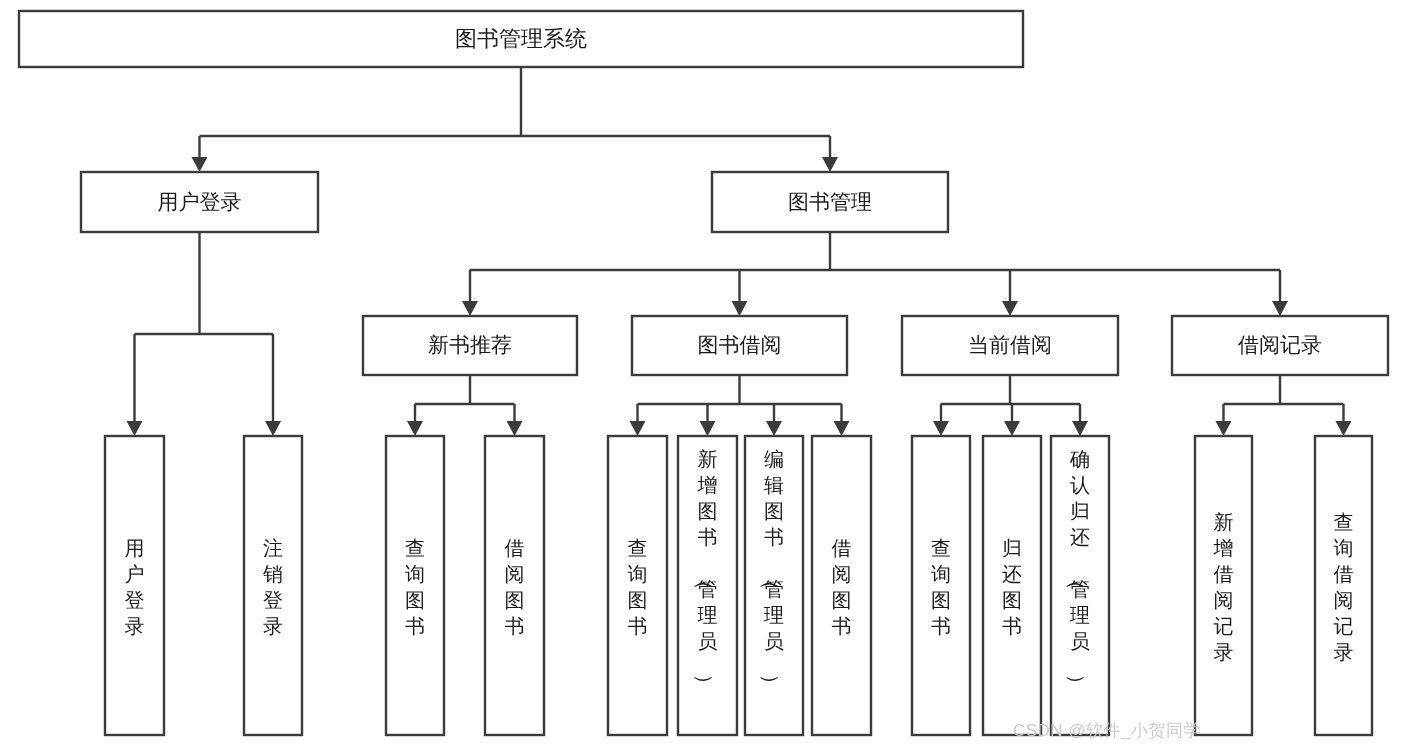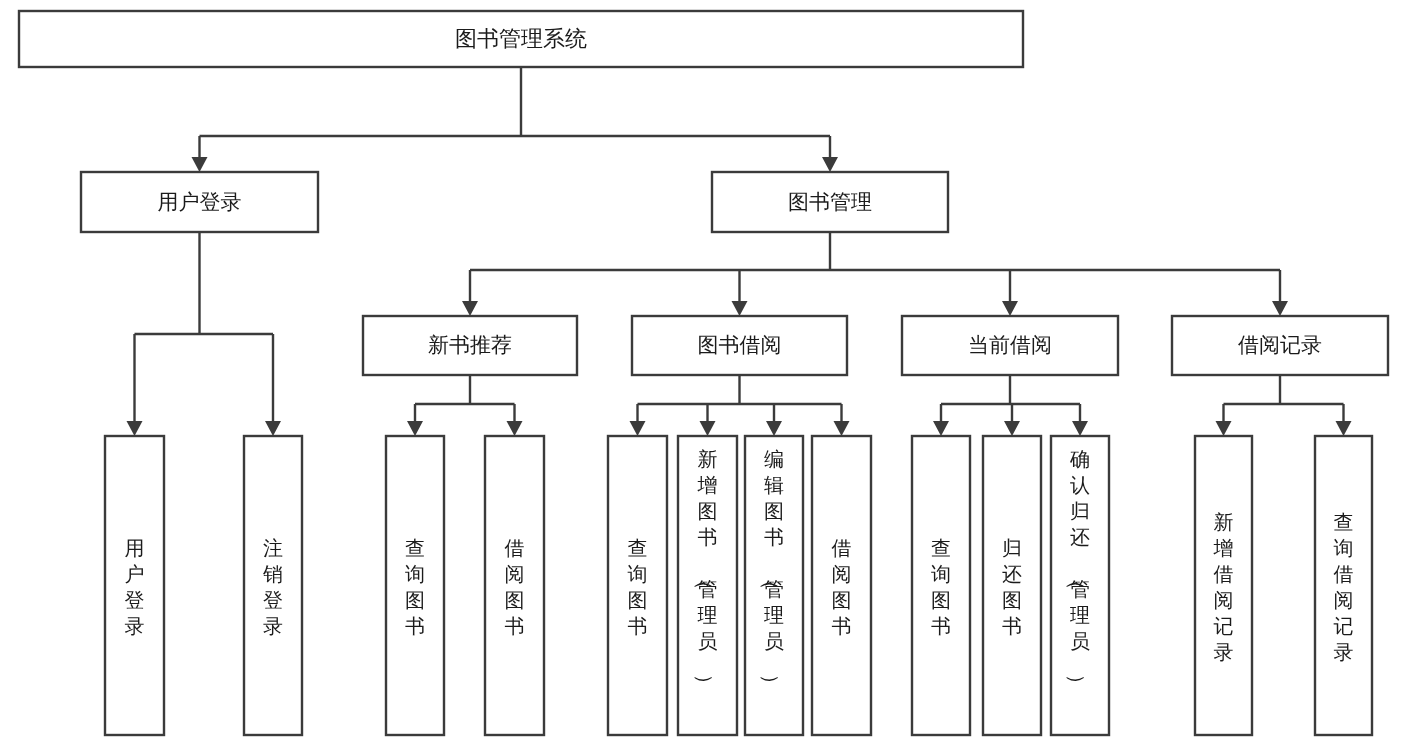--- a/index.html
+++ b/index.html
@@ -211,13 +211,14 @@
         <g>
           <rect class="leaf-box" x="1195" y="436" width="57" height="299"></rect>
           <text class="leaf-label" x="1223.5" y="528.5"><tspan x="1223.5" dy="0">新</tspan><tspan x="1223.5" dy="26">增</tspan><tspan x="1223.5" dy="26">借</tspan><tspan x="1223.5" dy="26">阅</tspan><tspan x="1223.5" dy="26">记</tspan><tspan x="1223.5" dy="26">录</tspan></text>
         </g>
         <g>
           <rect class="leaf-box" x="1315" y="436" width="57" height="299"></rect>
           <text class="leaf-label" x="1343.5" y="528.5"><tspan x="1343.5" dy="0">查</tspan><tspan x="1343.5" dy="26">询</tspan><tspan x="1343.5" dy="26">借</tspan><tspan x="1343.5" dy="26">阅</tspan><tspan x="1343.5" dy="26">记</tspan><tspan x="1343.5" dy="26">录</tspan></text>
         </g>
       </g>
   </svg>
+  <div class="watermark">CSDN @软件_小贺同学</div>
 </div>
 
 </body></html>

